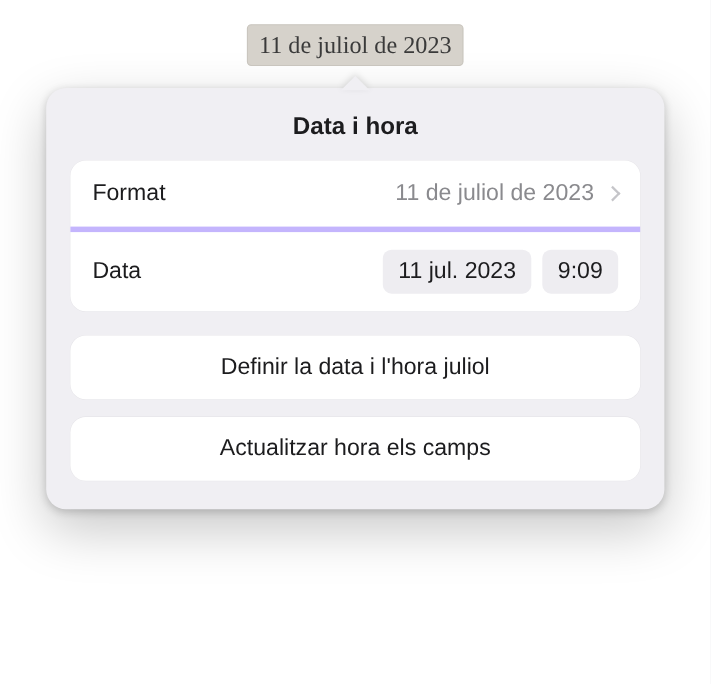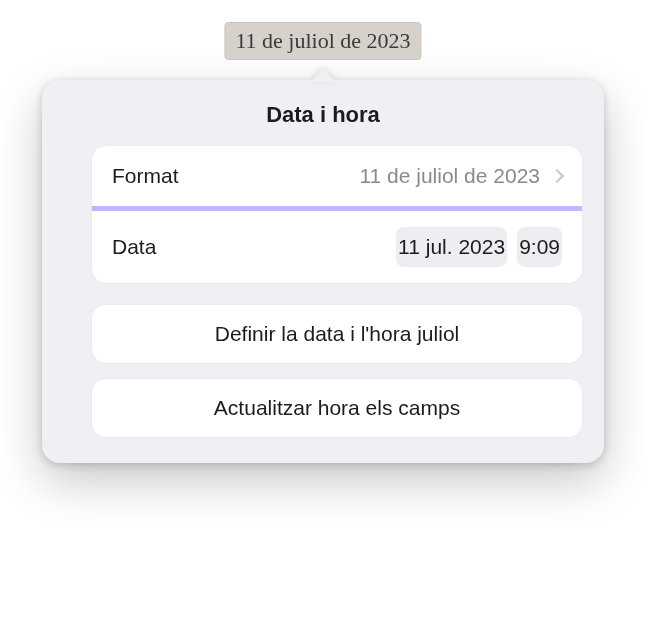--- a/index.html
+++ b/index.html
@@ -52,21 +52,20 @@
       text-align: center;
       font-size: 22px;
       font-weight: 600;
       color: #1c1c1e;
       margin-bottom: 18px;
     }
     .card {
       background: #fff;
       border-radius: 14px;
       box-shadow: 0 0 0 0.5px rgba(0,0,0,0.04);
-      margin-left: 28px;
     }
     .settings-card { margin-bottom: 22px; }
     .row {
       display: flex;
       align-items: center;
       justify-content: space-between;
       padding: 16px 20px;
       min-height: 60px;
     }
     .row + .row { border-top: 5px solid #c4b5fd; }
@@ -88,21 +87,21 @@
       border-top: 2px solid #c5c5c9;
       border-right: 2px solid #c5c5c9;
       transform: rotate(45deg);
       margin-left: 2px;
     }
     .pill {
       background: #eeedf1;
       border-radius: 8px;
       font-size: 21px;
       color: #1c1c1e;
-      padding: 8px 2px;
+      padding: 8px 14px;
       cursor: pointer;
     }
     .action-btn {
       display: flex;
       justify-content: center;
       align-items: center;
       min-height: 58px;
       font-size: 21px;
       color: #1c1c1e;
       cursor: pointer;

